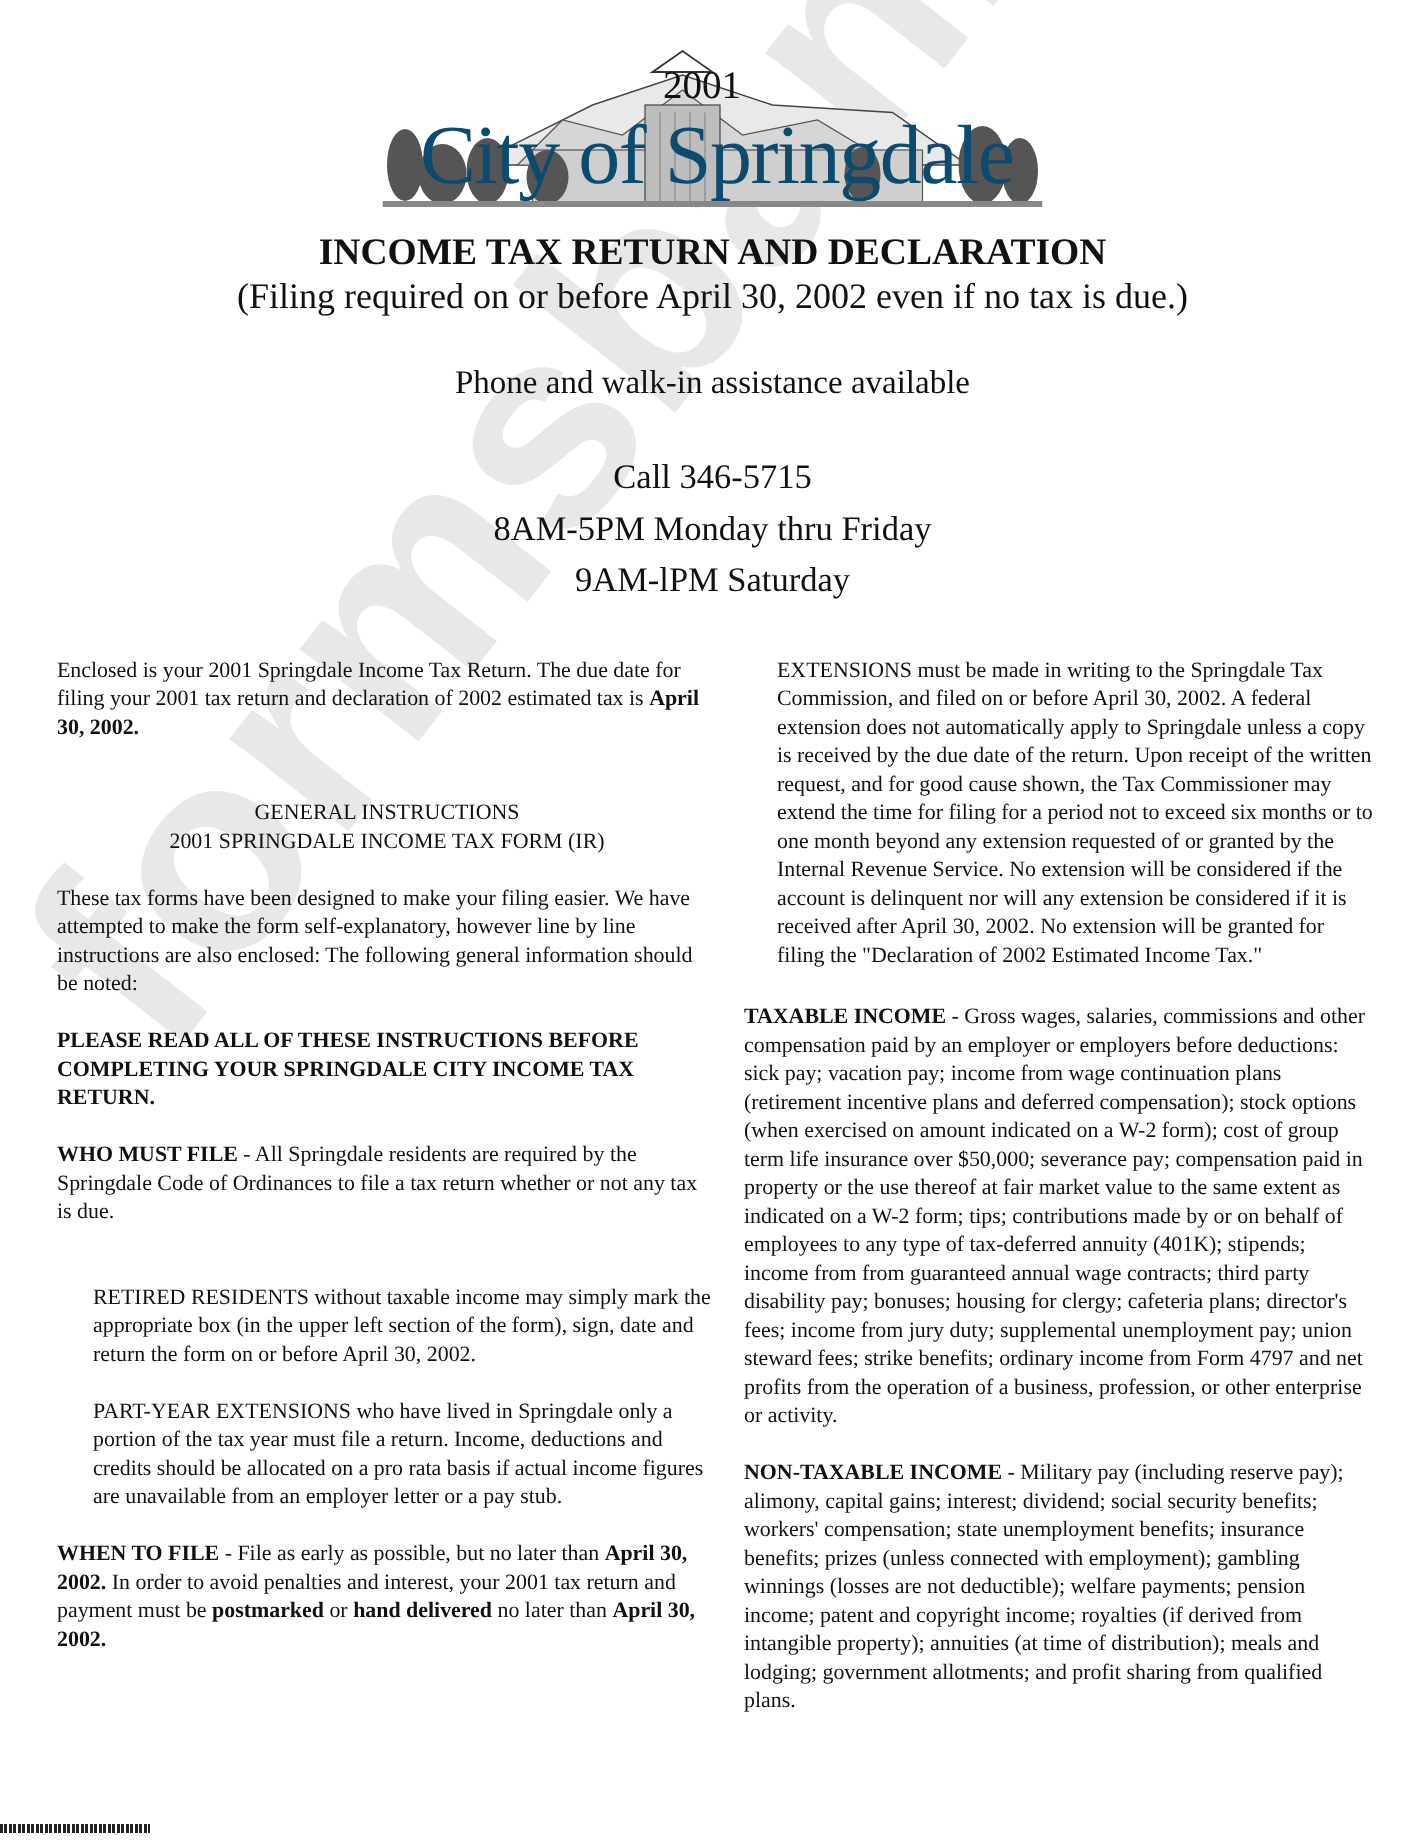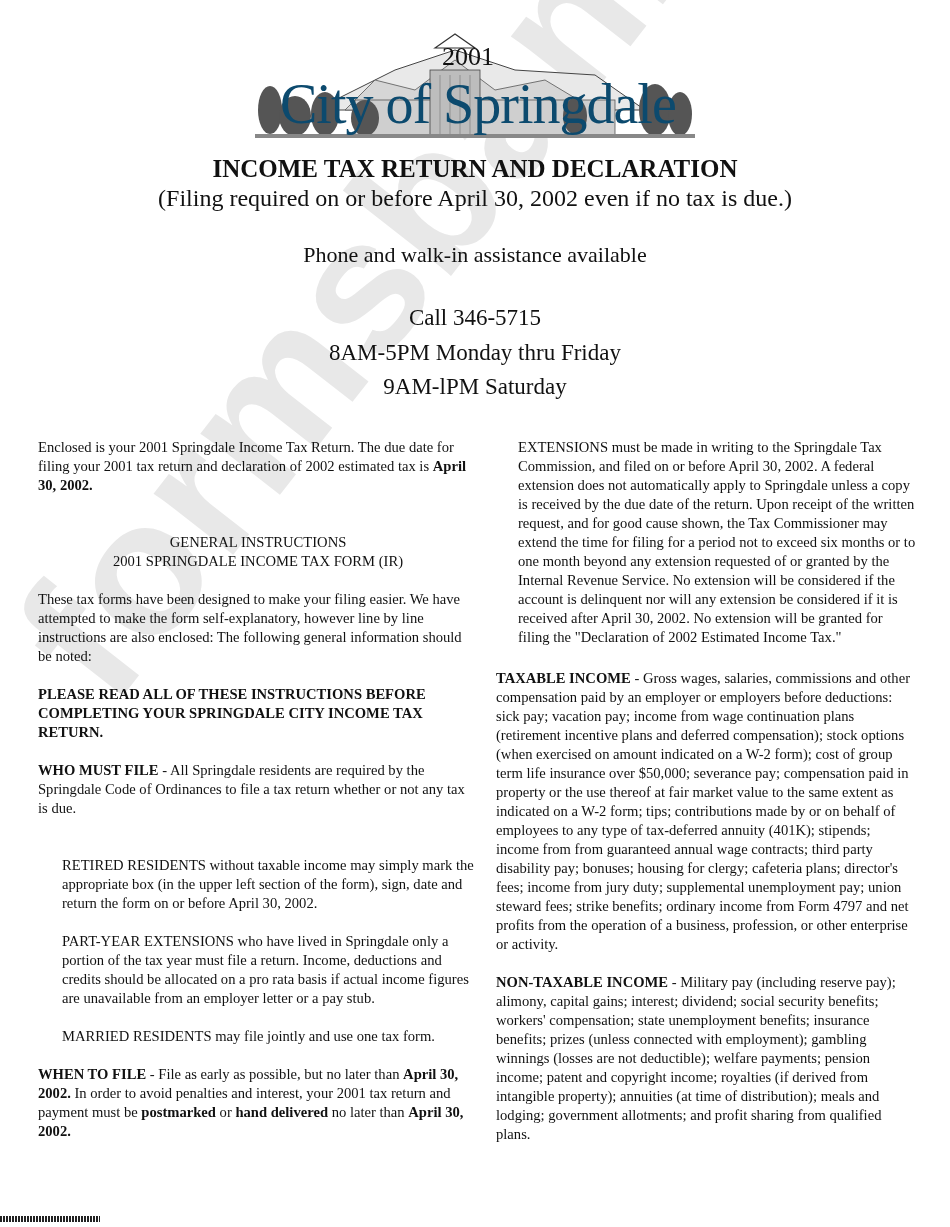--- a/index.html
+++ b/index.html
@@ -98,21 +98,20 @@
     <p>GENERAL INSTRUCTIONS</p>
     <p>2001 SPRINGDALE INCOME TAX FORM (IR)</p>
   </div>
   <p class="para">These tax forms have been designed to make your filing easier. We have attempted to make the form self-explanatory, however line by line instructions are also enclosed: The following general information should be noted:</p>
   <p class="para bold">PLEASE READ ALL OF THESE INSTRUCTIONS BEFORE COMPLETING YOUR SPRINGDALE CITY INCOME TAX RETURN.</p>
   <p class="para" style="margin-bottom:38px;">
     <span class="bold">WHO MUST FILE</span><span> - All Springdale residents are required by the Springdale Code of Ordinances to file a tax return whether or not any tax is due.</span>
   </p>
   <p class="para indent">RETIRED RESIDENTS without taxable income may simply mark the appropriate box (in the upper left section of the form), sign, date and return the form on or before April 30, 2002.</p>
   <p class="para indent">PART-YEAR EXTENSIONS who have lived in Springdale only a portion of the tax year must file a return. Income, deductions and credits should be allocated on a pro rata basis if actual income figures are unavailable from an employer letter or a pay stub.</p>
-  <p class="para indent">MARRIED RESIDENTS may file jointly and use one tax form.</p>
   <p class="para">
     <span class="bold">WHEN TO FILE</span><span> - File as early as possible, but no later than </span><span class="bold">April 30, 2002.</span><span> In order to avoid penalties and interest, your 2001 tax return and payment must be </span><span class="bold">postmarked</span><span> or </span><span class="bold">hand delivered</span><span> no later than </span><span class="bold">April 30, 2002.</span>
   </p>
 </div>
 
 <div class="col col-right">
   <p class="para ext" style="margin-bottom:22px;">EXTENSIONS must be made in writing to the Springdale Tax Commission, and filed on or before April 30, 2002. A federal extension does not automatically apply to Springdale unless a copy is received by the due date of the return. Upon receipt of the written request, and for good cause shown, the Tax Commissioner may extend the time for filing for a period not to exceed six months or to one month beyond any extension requested of or granted by the Internal Revenue Service. No extension will be considered if the account is delinquent nor will any extension be considered if it is received after April 30, 2002. No extension will be granted for filing the "Declaration of 2002 Estimated Income Tax."</p>
   <p class="para">
     <span class="bold">TAXABLE INCOME</span><span> - Gross wages, salaries, commissions and other compensation paid by an employer or employers before deductions: sick pay; vacation pay; income from wage continuation plans (retirement incentive plans and deferred compensation); stock options (when exercised on amount indicated on a W-2 form); cost of group term life insurance over $50,000; severance pay; compensation paid in property or the use thereof at fair market value to the same extent as indicated on a W-2 form; tips; contributions made by or on behalf of employees to any type of tax-deferred annuity (401K); stipends; income from from guaranteed annual wage contracts; third party disability pay; bonuses; housing for clergy; cafeteria plans; director's fees; income from jury duty; supplemental unemployment pay; union steward fees; strike benefits; ordinary income from Form 4797 and net profits from the operation of a business, profession, or other enterprise or activity.</span>
   </p>

